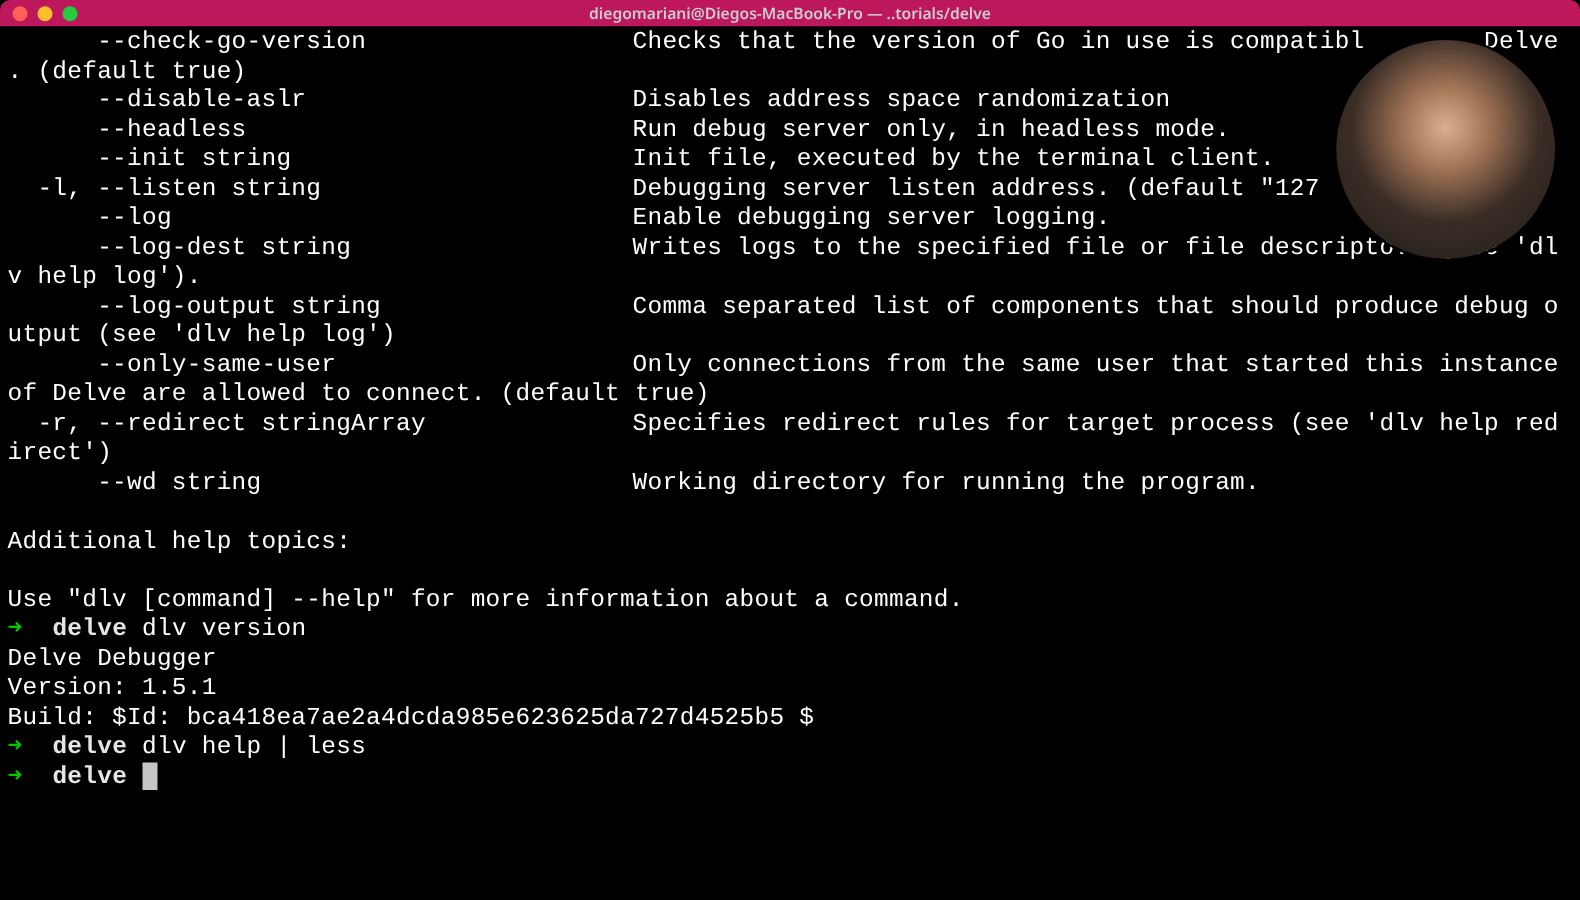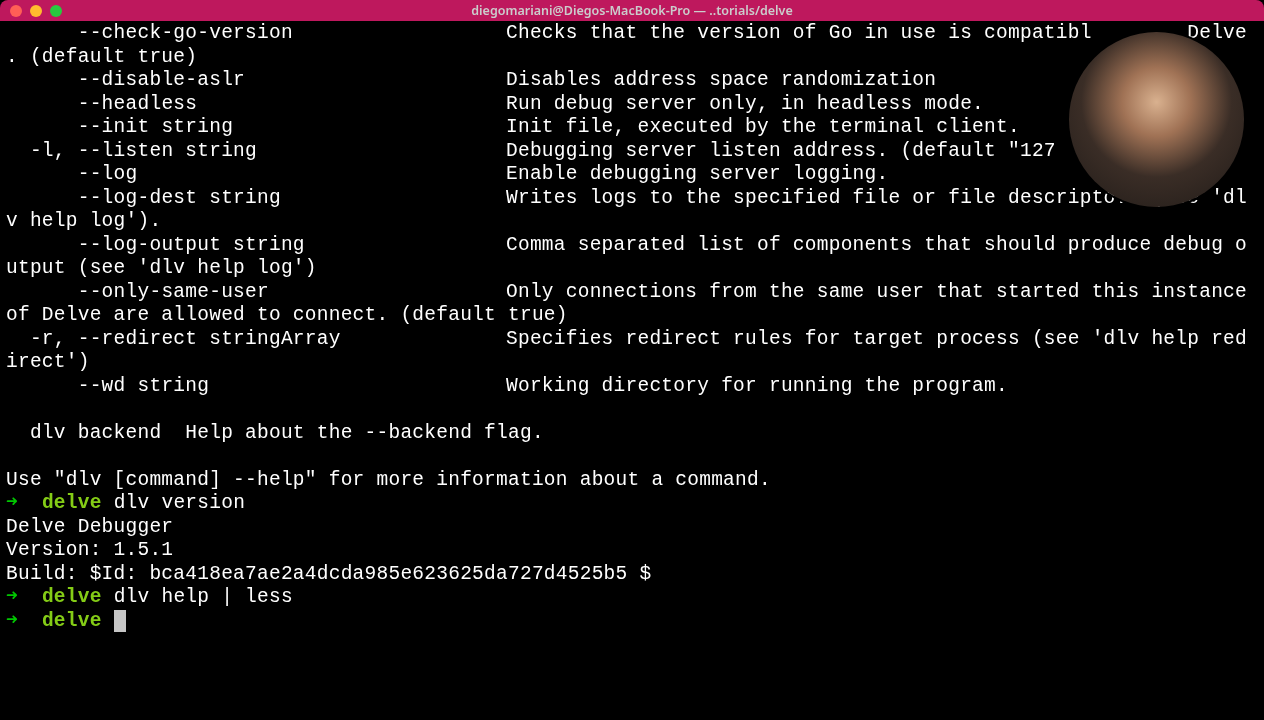--- a/index.html
+++ b/index.html
@@ -52,21 +52,21 @@
     padding: 1px 6px;
     color: #fff;
     font-size: 19.5px;
     line-height: 23.5px;
     white-space: pre-wrap;
     word-break: break-all;
     letter-spacing: 0.25px;
   }
   .row { display: block; }
   .arrow { color: #00c800; }
-  .cwd { color: #84cc16; font-weight: bold; }
+  .cwd { color: #e5e5e5; font-weight: bold; }
   .cursor {
     display: inline-block;
     width: 12px;
     height: 22px;
     background: #c6c6c6;
     vertical-align: text-bottom;
   }
   .webcam {
     position: absolute;
     top: 32px;
@@ -85,17 +85,17 @@
   <div class="titlebar">
     <div class="traffic-lights">
       <div class="light red"></div>
       <div class="light yellow"></div>
       <div class="light green"></div>
     </div>
     <div class="title">diegomariani@Diegos-MacBook-Pro — ..torials/delve</div>
   </div>
 
   <div class="term"><span class="row"><span style="display:inline-block;min-width:500px;">      --check-go-version</span><span>Checks that the version of Go in use is compatibl        Delve</span></span><span class="row">. (default true)</span><span class="row"><span style="display:inline-block;min-width:500px;">      --disable-aslr</span><span>Disables address space randomization</span></span><span class="row"><span style="display:inline-block;min-width:500px;">      --headless</span><span>Run debug server only, in headless mode.</span></span><span class="row"><span style="display:inline-block;min-width:500px;">      --init string</span><span>Init file, executed by the terminal client.</span></span><span class="row"><span style="display:inline-block;min-width:500px;">  -l, --listen string</span><span>Debugging server listen address. (default "127</span></span><span class="row"><span style="display:inline-block;min-width:500px;">      --log</span><span>Enable debugging server logging.</span></span><span class="row"><span style="display:inline-block;min-width:500px;">      --log-dest string</span><span>Writes logs to the specified file or file descripto.  (see 'dlv help log').</span></span><span class="row"><span style="display:inline-block;min-width:500px;">      --log-output string</span><span>Comma separated list of components that should produce debug output (see 'dlv help log')</span></span><span class="row"><span style="display:inline-block;min-width:500px;">      --only-same-user</span><span>Only connections from the same user that started this instance of Delve are allowed to connect. (default true)</span></span><span class="row"><span style="display:inline-block;min-width:500px;">  -r, --redirect stringArray</span><span>Specifies redirect rules for target process (see 'dlv help redirect')</span></span><span class="row"><span style="display:inline-block;min-width:500px;">      --wd string</span><span>Working directory for running the program.</span></span>
-<span class="row">  dlv backend  Help about the --backend flag.</span>
+<span class="row">Additional help topics:</span>
 <span class="row">Use "dlv [command] --help" for more information about a command.</span><span class="row"><span class="arrow">➜</span>  <span class="cwd">delve</span> <span>dlv version</span></span><span class="row">Delve Debugger</span><span class="row">Version: 1.5.1</span><span class="row">Build: $Id: bca418ea7ae2a4dcda985e623625da727d4525b5 $</span><span class="row"><span class="arrow">➜</span>  <span class="cwd">delve</span> <span>dlv help | less</span></span><span class="row"><span class="arrow">➜</span>  <span class="cwd">delve</span> <span></span><span class="cursor"></span></span></div>
 
   <div class="webcam"></div>
 </div>
 
 </body></html>

